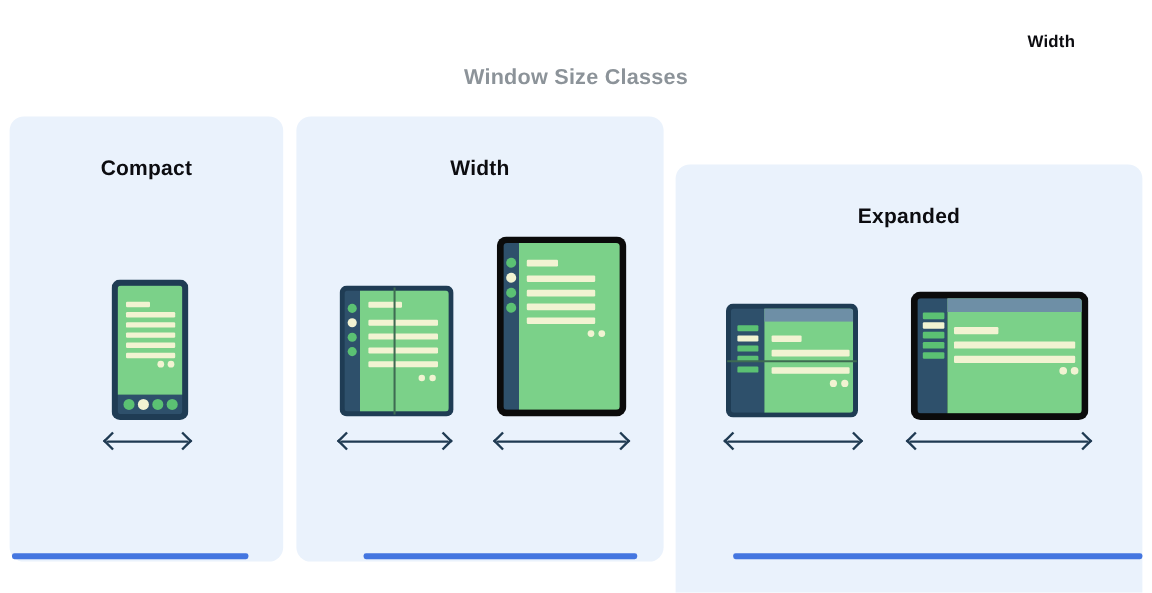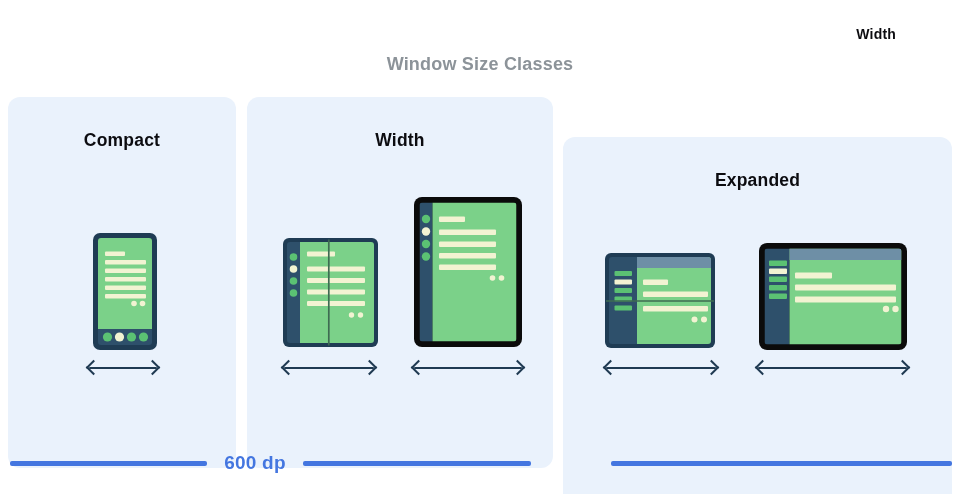--- a/index.html
+++ b/index.html
@@ -213,17 +213,16 @@
     </g>
   </svg>
 
   <div class="arrow arrow-1"></div>
   <div class="arrow arrow-2"></div>
   <div class="arrow arrow-3"></div>
   <div class="arrow arrow-4"></div>
   <div class="arrow arrow-5"></div>
 
   <div class="ruler-seg ruler-seg-1"></div>
-  <div class="ruler-label ruler-label-600">600 dp</div>
   <div class="ruler-seg ruler-seg-2"></div>
   <div class="ruler-seg ruler-seg-3"></div>
 
 </div>
 
 </body></html>

